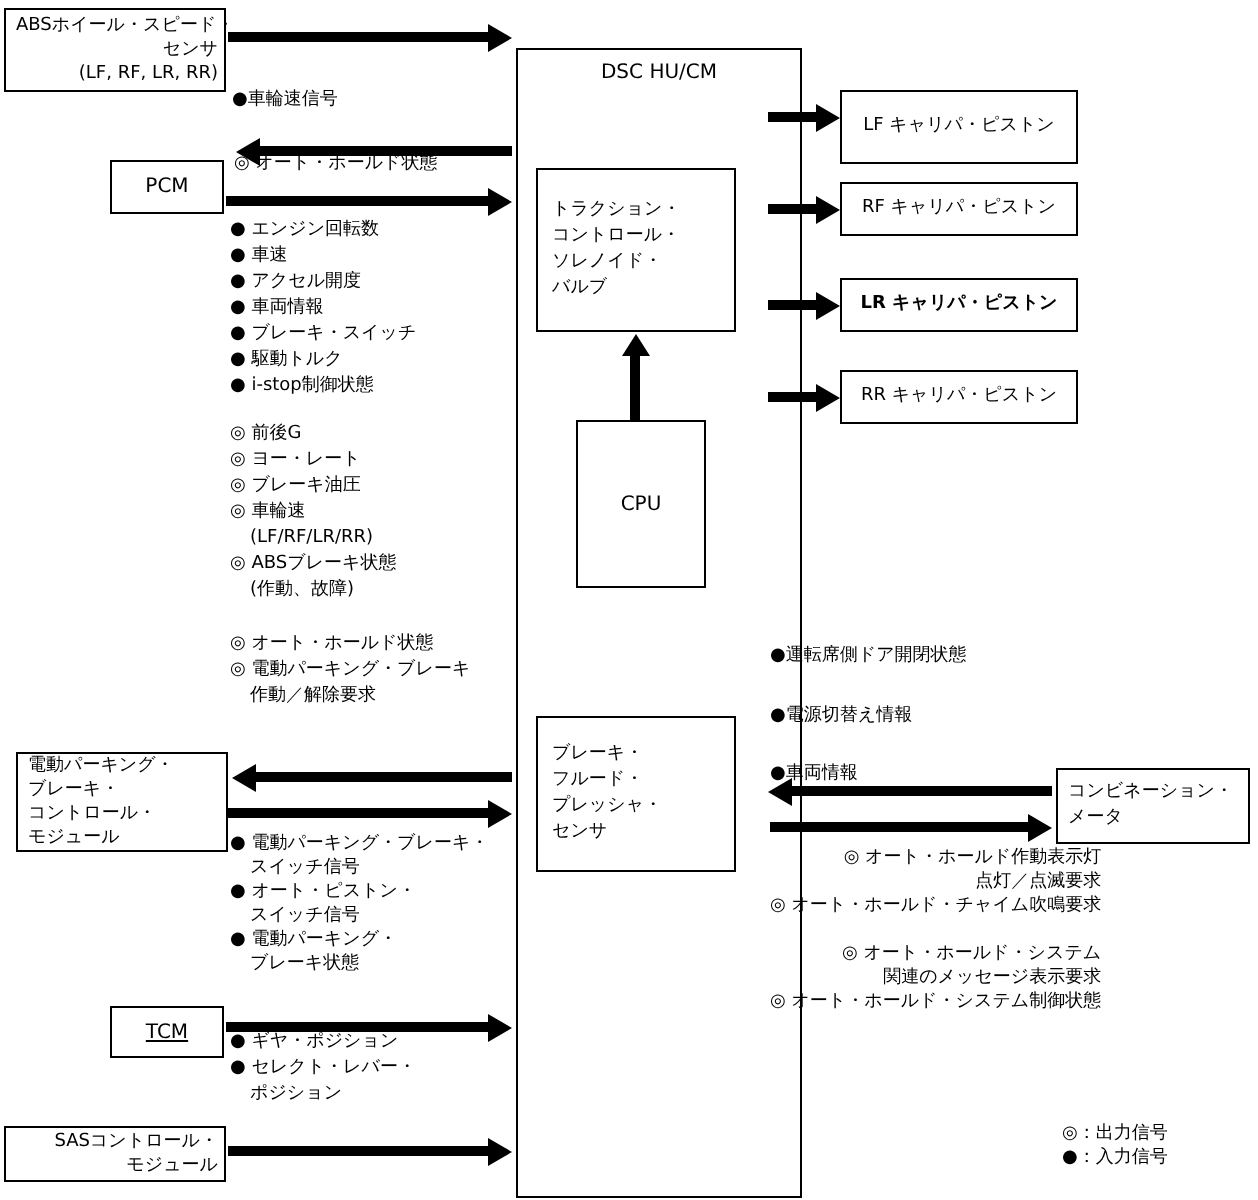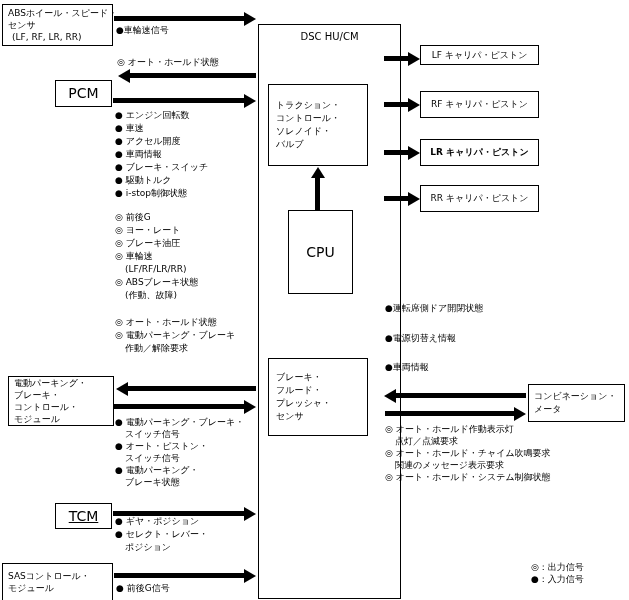--- a/index.html
+++ b/index.html
@@ -4,61 +4,61 @@
 <style>
   * { margin:0; padding:0; box-sizing:border-box; }
   html,body { background:#fff; }
   body { font-family:"DejaVu Sans", sans-serif; color:#000; }
   .canvas { position:relative; width:629px; height:600px; background:#fff; overflow:hidden; font-size:9px; line-height:13px; }
   .box { position:absolute; border:1px solid #000; background:#fff; }
   .box.center { display:flex; align-items:center; justify-content:center; text-align:center; }
   .box.lines { display:flex; flex-direction:column; justify-content:center; padding:2px 3px 2px 5px; }
   .box.lines div { white-space:nowrap; }
   .lh12 { line-height:12px; }
-  .fs10 { font-size:14px; }
-  .lbl { position:absolute; white-space:nowrap; }
+  .fs10 { font-size:10px; }
+  .lbl { position:absolute; white-space:nowrap;margin-top:20px; }
   .col { position:absolute; }
   .col div { white-space:nowrap; }
   .indent { padding-left:10px; }
   .indent-sm { padding-left:4px; }
   .gap-above { margin-top:12px; }
   .arrow { position:absolute; height:5px; background:#000; }
   .arrow.r::after { content:""; position:absolute; right:-12px; top:50%; transform:translateY(-50%); width:0; height:0; border-top:7px solid transparent; border-bottom:7px solid transparent; border-left:12px solid #000; }
   .arrow.l::before { content:""; position:absolute; left:-12px; top:50%; transform:translateY(-50%); width:0; height:0; border-top:7px solid transparent; border-bottom:7px solid transparent; border-right:12px solid #000; }
   .arrow.up { width:5px; }
   .arrow.up::before { content:""; position:absolute; top:-11px; left:50%; transform:translateX(-50%); width:0; height:0; border-left:7px solid transparent; border-right:7px solid transparent; border-bottom:11px solid #000; }
   .dsc-title { text-align:center; padding-top:5px; font-size:10px; }
 </style>
 </head>
 <body>
 
 <div class="canvas">
 
-  <div class="box lines" style="left:2px;top:4px;width:111px;height:42px;">
+  <div class="box lines" style="left:2px;top:4px;width:111px;height:42px;text-align:right;">
     <div class="lh12">ABSホイール・スピード・</div>
     <div class="lh12">センサ</div>
     <div class="lh12 indent-sm">(LF, RF, LR, RR)</div>
   </div>
 
   <div class="box center fs10" style="left:55px;top:80px;width:57px;height:27px;">
     <span>PCM</span>
   </div>
 
   <div class="box lines" style="left:8px;top:376px;width:106px;height:50px;">
     <div class="lh12">電動パーキング・</div>
     <div class="lh12">ブレーキ・</div>
     <div class="lh12">コントロール・</div>
     <div class="lh12">モジュール</div>
   </div>
 
   <div class="box center fs10" style="left:55px;top:503px;width:57px;height:26px;text-decoration:underline;">
     <span>TCM</span>
   </div>
 
-  <div class="box lines" style="left:2px;top:563px;width:111px;height:38px;">
+  <div class="box lines" style="left:2px;top:563px;width:111px;height:28px;text-align:right;">
     <div class="lh12">SASコントロール・</div>
     <div class="lh12">モジュール</div>
   </div>
 
   <div class="box" style="left:258px;top:24px;width:143px;height:575px;">
     <div class="dsc-title">DSC HU/CM</div>
   </div>
 
   <div class="box lines" style="left:268px;top:84px;width:100px;height:82px;padding-left:7px;">
     <div>トラクション・</div>
@@ -71,21 +71,21 @@
     <span>CPU</span>
   </div>
 
   <div class="box lines" style="left:268px;top:358px;width:100px;height:78px;padding-left:7px;">
     <div>ブレーキ・</div>
     <div>フルード・</div>
     <div>プレッシャ・</div>
     <div>センサ</div>
   </div>
 
-  <div class="box center" style="left:420px;top:45px;width:119px;height:20px;">
+  <div class="box center" style="left:420px;top:45px;width:119px;height:37px;">
     <span>LF キャリパ・ピストン</span>
   </div>
   <div class="box center" style="left:420px;top:91px;width:119px;height:27px;">
     <span>RF キャリパ・ピストン</span>
   </div>
   <div class="box center" style="left:420px;top:139px;width:119px;height:27px;font-weight:bold;">
     <span>LR キャリパ・ピストン</span>
   </div>
   <div class="box center" style="left:420px;top:185px;width:119px;height:27px;">
     <span>RR キャリパ・ピストン</span>
@@ -154,24 +154,25 @@
     <div>● セレクト・レバー・</div>
     <div class="indent">ポジション</div>
   </div>
 
   <div class="lbl" style="left:116px;top:582px;">● 前後G信号</div>
 
   <div class="lbl" style="left:385px;top:302px;">●運転席側ドア開閉状態</div>
   <div class="lbl" style="left:385px;top:332px;">●電源切替え情報</div>
   <div class="lbl" style="left:385px;top:361px;">●車両情報</div>
 
-  <div class="col" style="left:385px;top:423px;line-height:12px;">
+  <div class="col" style="left:385px;top:423px;line-height:12px;text-align:right;">
     <div>◎ オート・ホールド作動表示灯</div>
     <div class="indent">点灯／点滅要求</div>
     <div>◎ オート・ホールド・チャイム吹鳴要求</div>
+    <div class="gap-above">◎ オート・ホールド・システム</div>
     <div class="indent">関連のメッセージ表示要求</div>
     <div>◎ オート・ホールド・システム制御状態</div>
   </div>
 
   <div class="col" style="left:531px;top:561px;line-height:12px;">
     <div>◎：出力信号</div>
     <div>●：入力信号</div>
   </div>
 
 </div>

